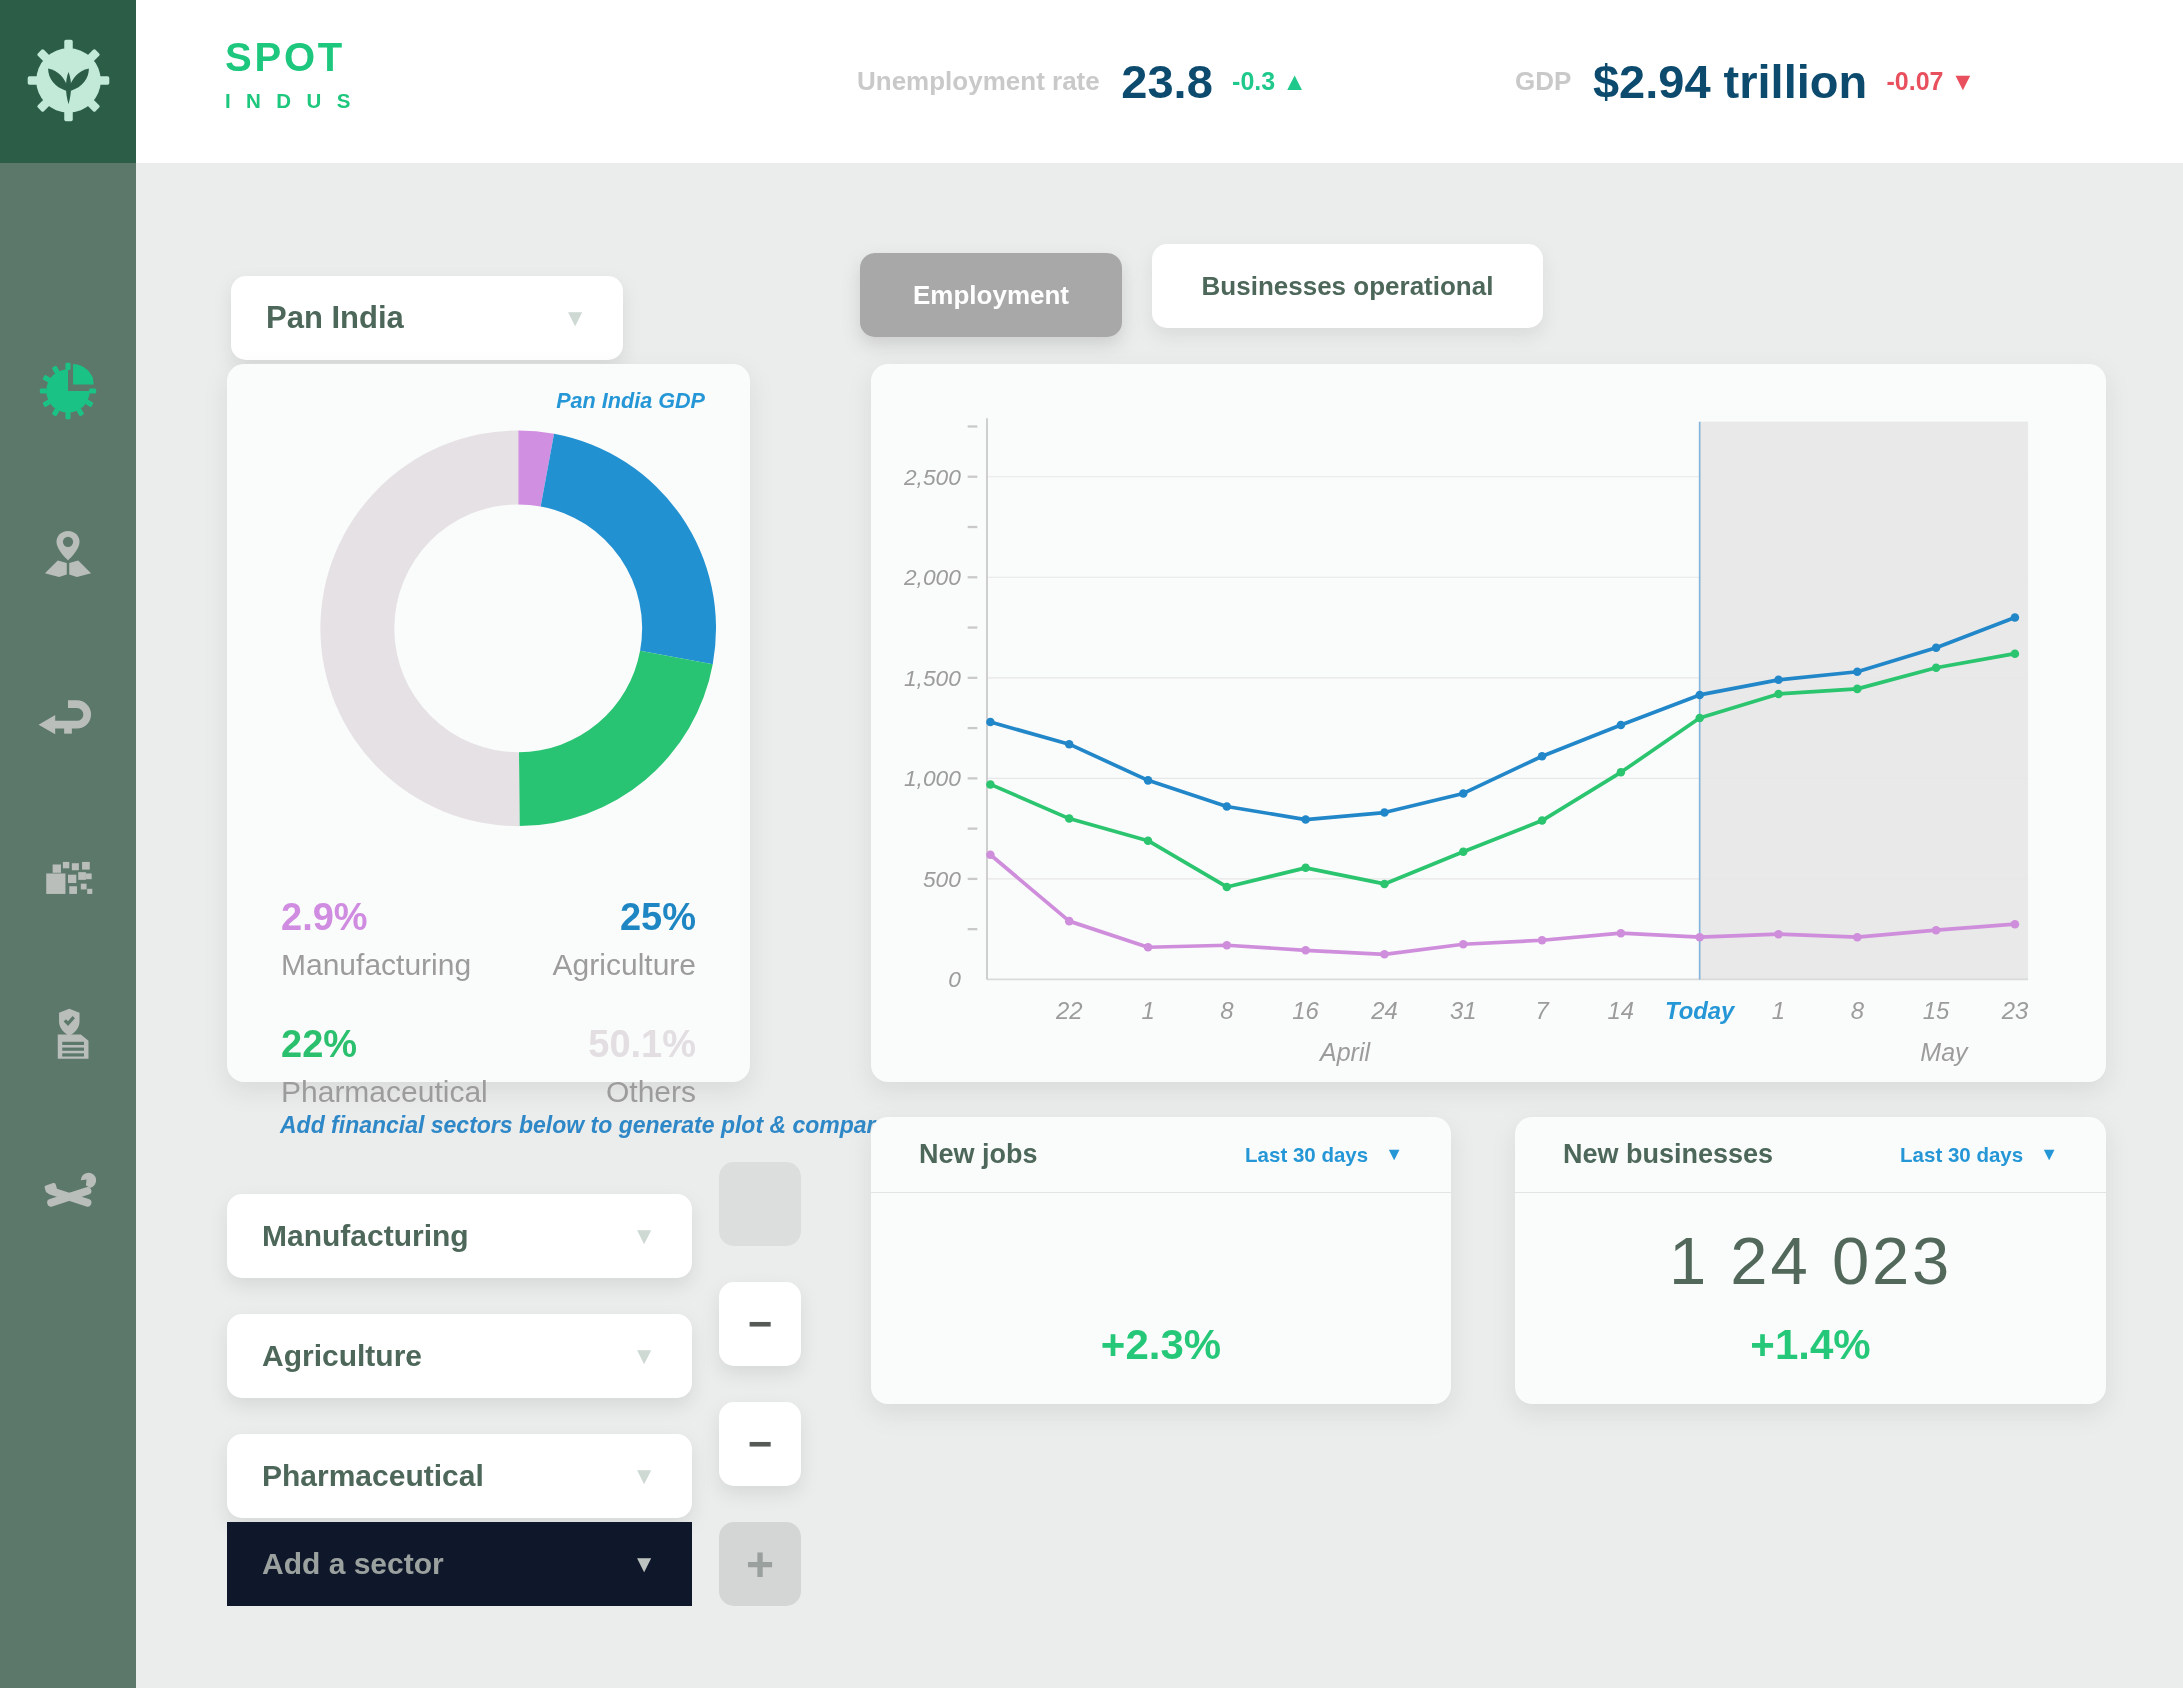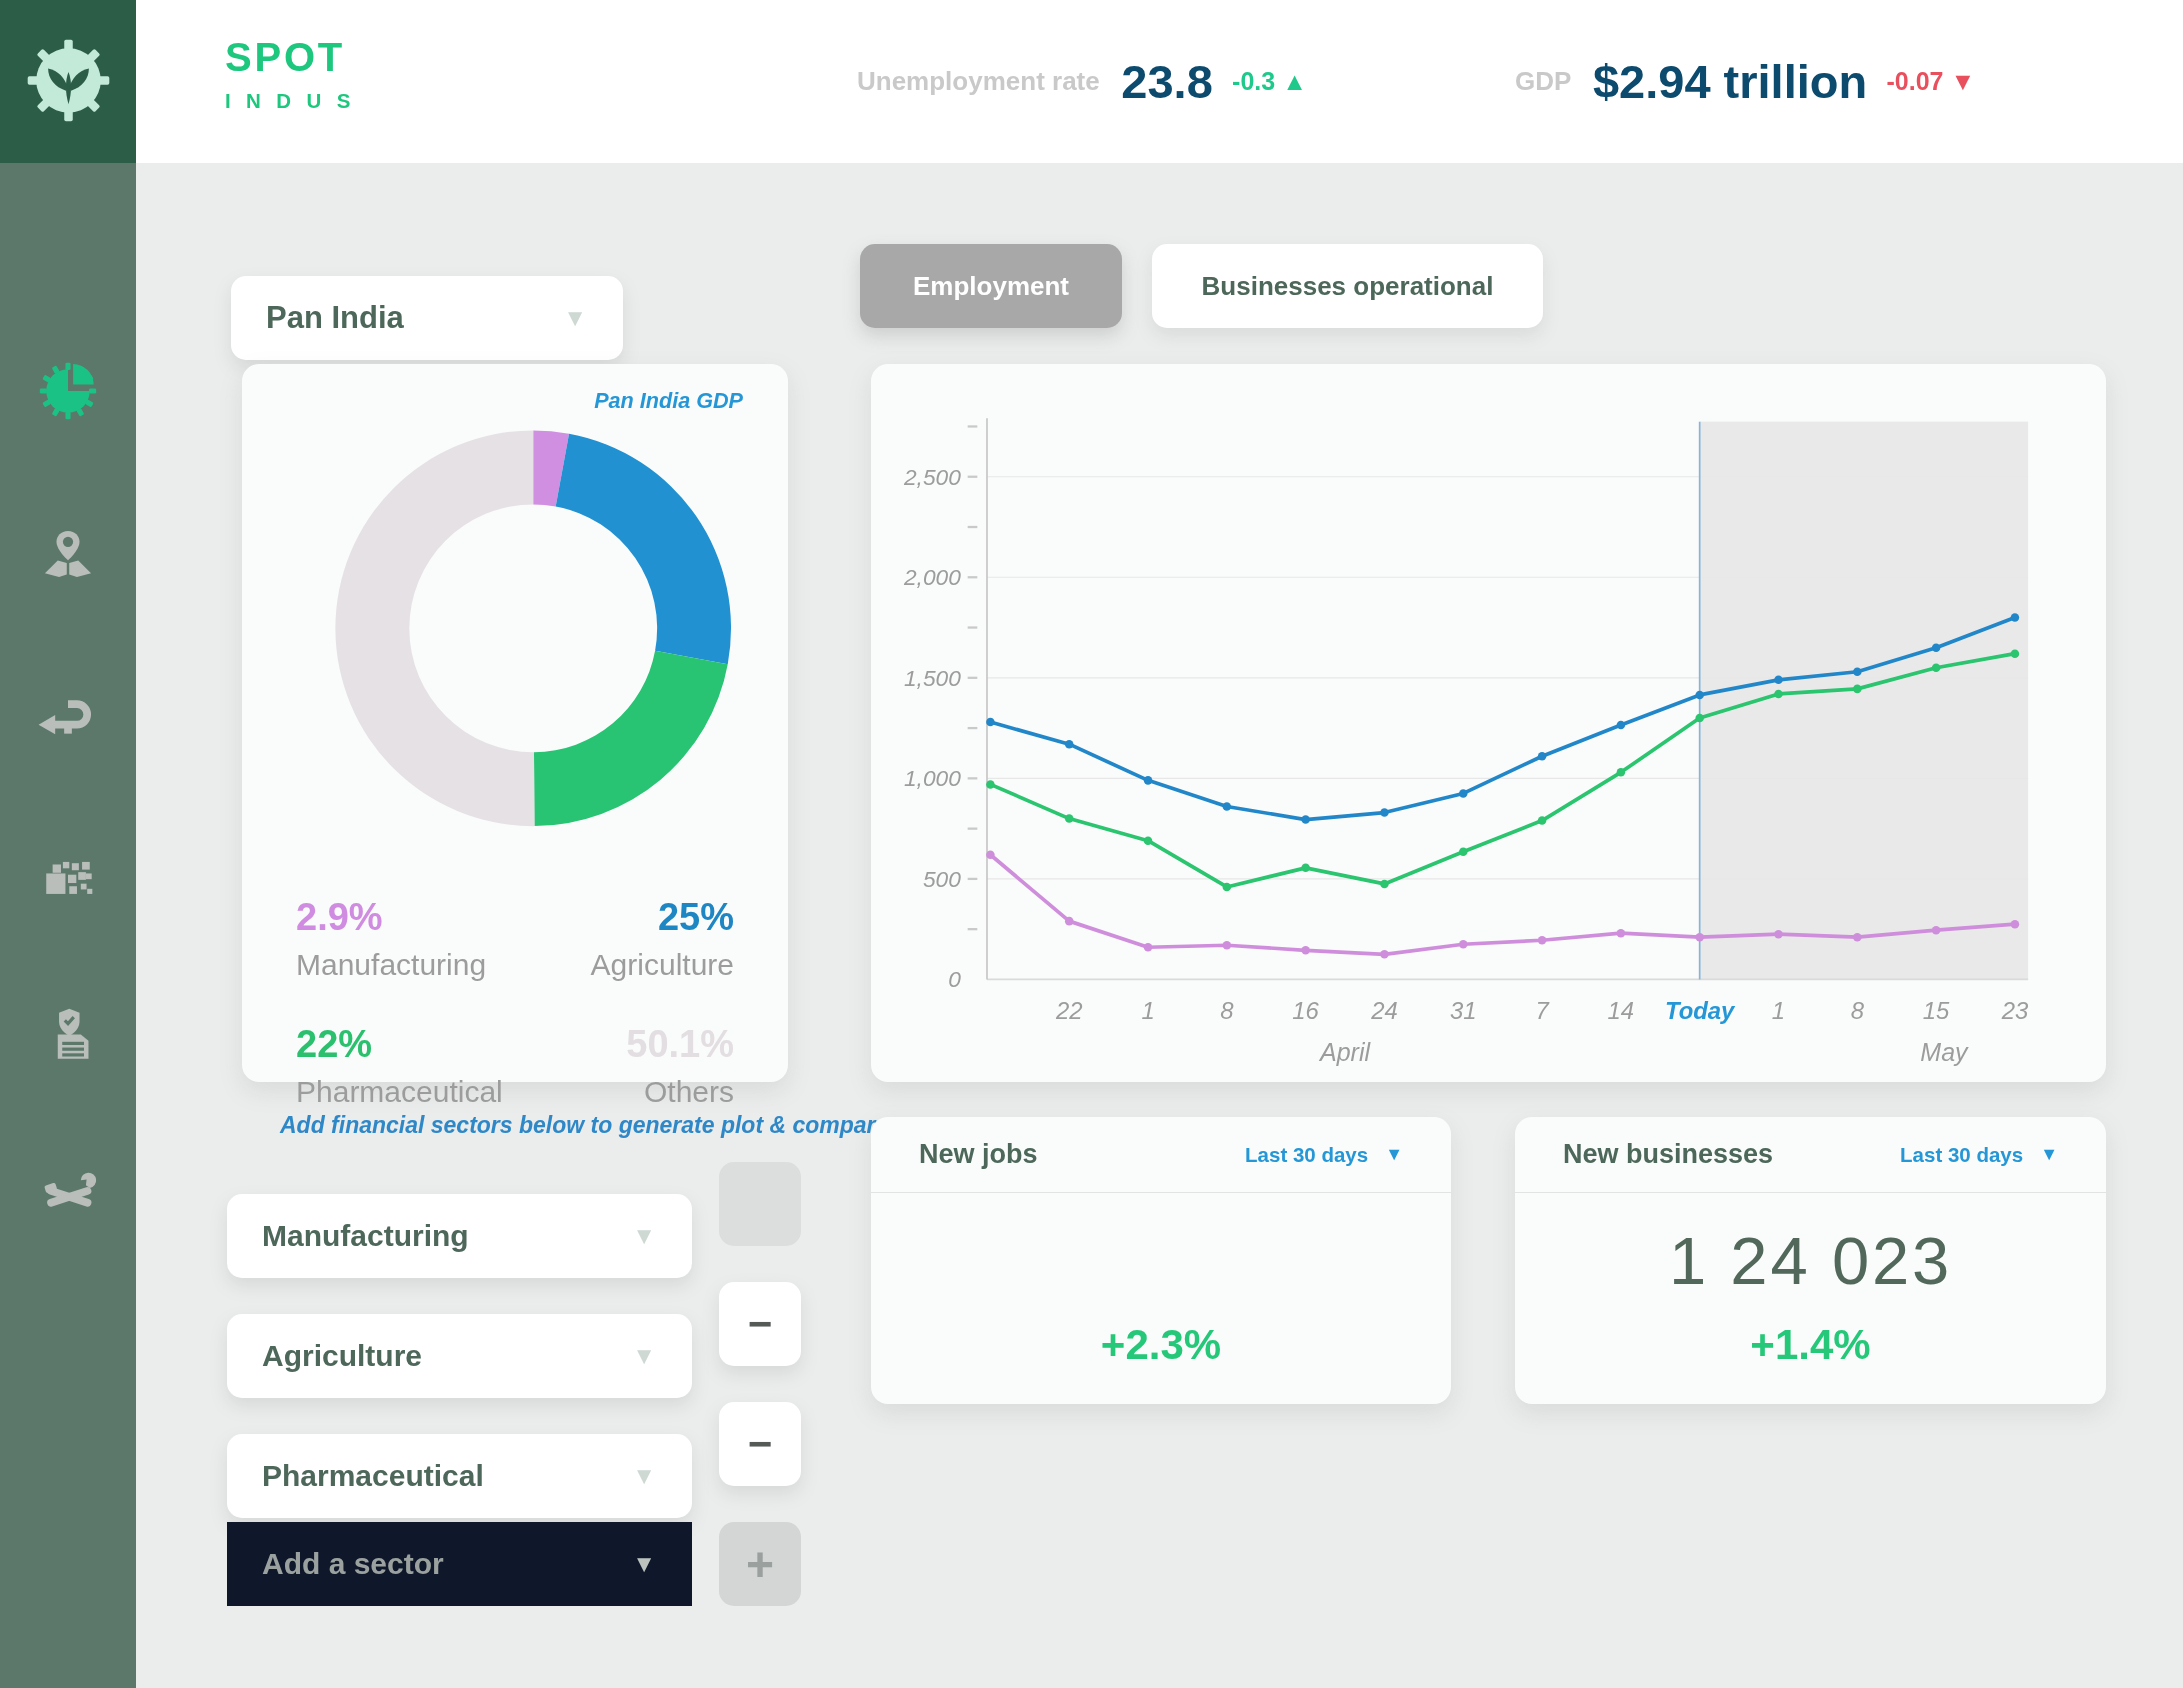--- a/index.html
+++ b/index.html
@@ -25,25 +25,25 @@
   .stat-delta{font-size:25px;font-weight:bold;margin-left:19.3px;}
   .delta-up{color:#1fc98c;}
   .delta-down{color:#e9505e;}
   
   .pill{background:#fff;border-radius:15px;box-shadow:0 8px 17px rgba(130,135,133,.18);margin-top:32px;}
   .region-select{left:231px;top:244px;width:392px;height:84px;display:flex;align-items:center;cursor:pointer;}
   .region-label{font-size:31px;font-weight:bold;color:#4d685a;margin-left:35px;flex:1;}
   .dd-arrow{font-size:24px;color:#cfd9d3;margin-right:36px;}
   .tab{top:244px;height:84px;border-radius:15px;display:flex;align-items:center;justify-content:center;
        font-size:26px;font-weight:bold;cursor:pointer;}
-  .tab-active{left:860px;width:262px;background:#a8a8a8;color:#ffffff;box-shadow:0 8px 17px rgba(120,120,120,.25);}
+  .tab-active{left:860px;width:262px;background:#a8a8a8;color:#ffffff;box-shadow:0 8px 17px rgba(120,120,120,.25);margin-top:9px;}
   .tab-idle{left:1152px;width:391px;background:#fff;color:#4d685a;box-shadow:0 8px 17px rgba(130,135,133,.16);}
   
   .card{background:#fafbfb;border-radius:17px;box-shadow:0 9px 23px rgba(125,130,128,.16);}
-  .donut-card{left:242px;top:364px;width:523px;height:718px;padding-left:23px;}
+  .donut-card{left:227px;top:364px;width:523px;height:718px;}
   .donut-title{right:45px;top:24px;font-size:21.6px;font-weight:bold;font-style:italic;color:#2597d6;}
   .donut-legend{left:54px;right:54px;top:532px;display:grid;grid-template-columns:1fr 1fr;row-gap:41px;}
   .leg-val{font-size:38px;font-weight:bold;}
   .leg-lab{font-size:30px;color:#9c9c9c;margin-top:9px;}
   .leg-right{text-align:right;}
   .chart-card{left:871px;top:364px;width:1235px;height:718px;}
   .sector-caption{left:280px;top:1112px;font-size:23px;font-weight:bold;font-style:italic;color:#2e88c7;}
   .sector-dd{left:227px;width:465px;height:84px;display:flex;align-items:center;cursor:pointer;}
   .sector-dd .region-label{font-size:30px;}
   .sector-dd.disabled{background:#0f172a;box-shadow:none;}

